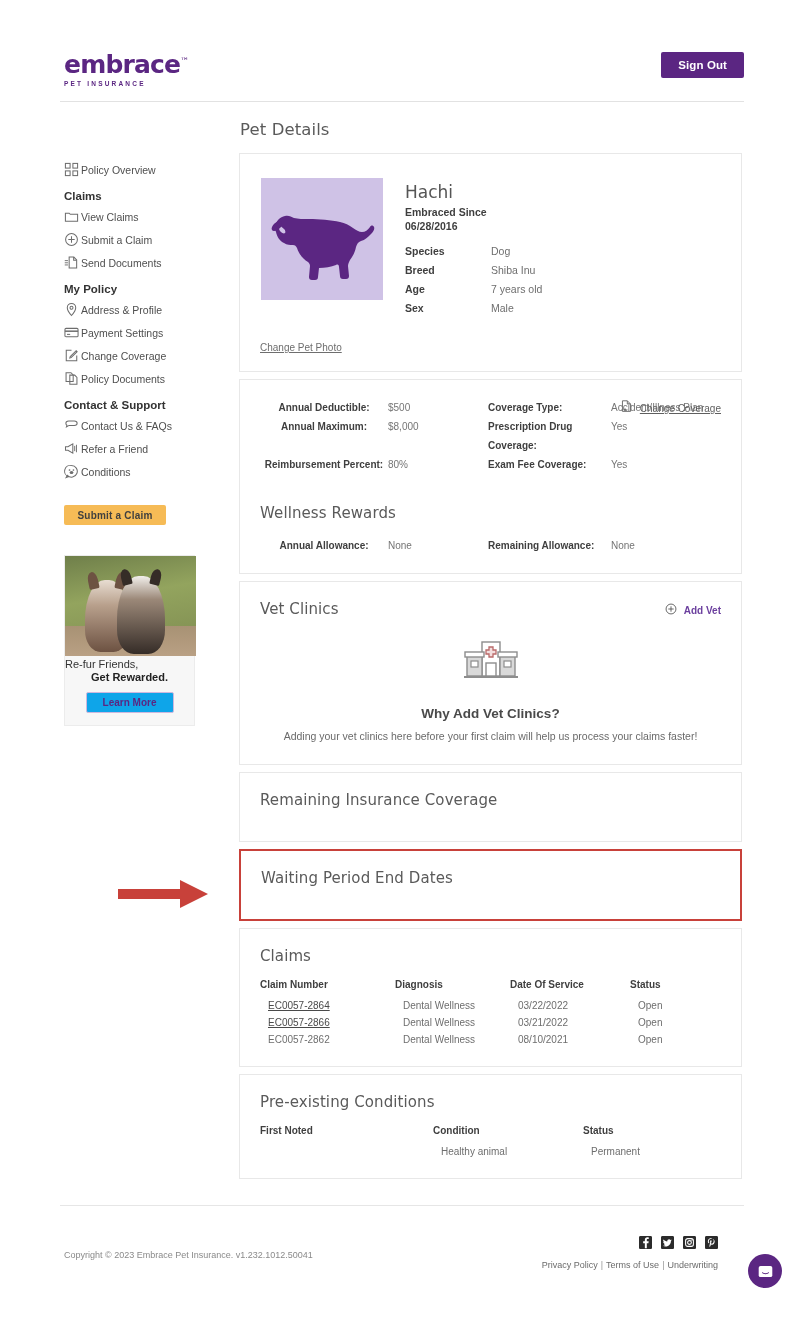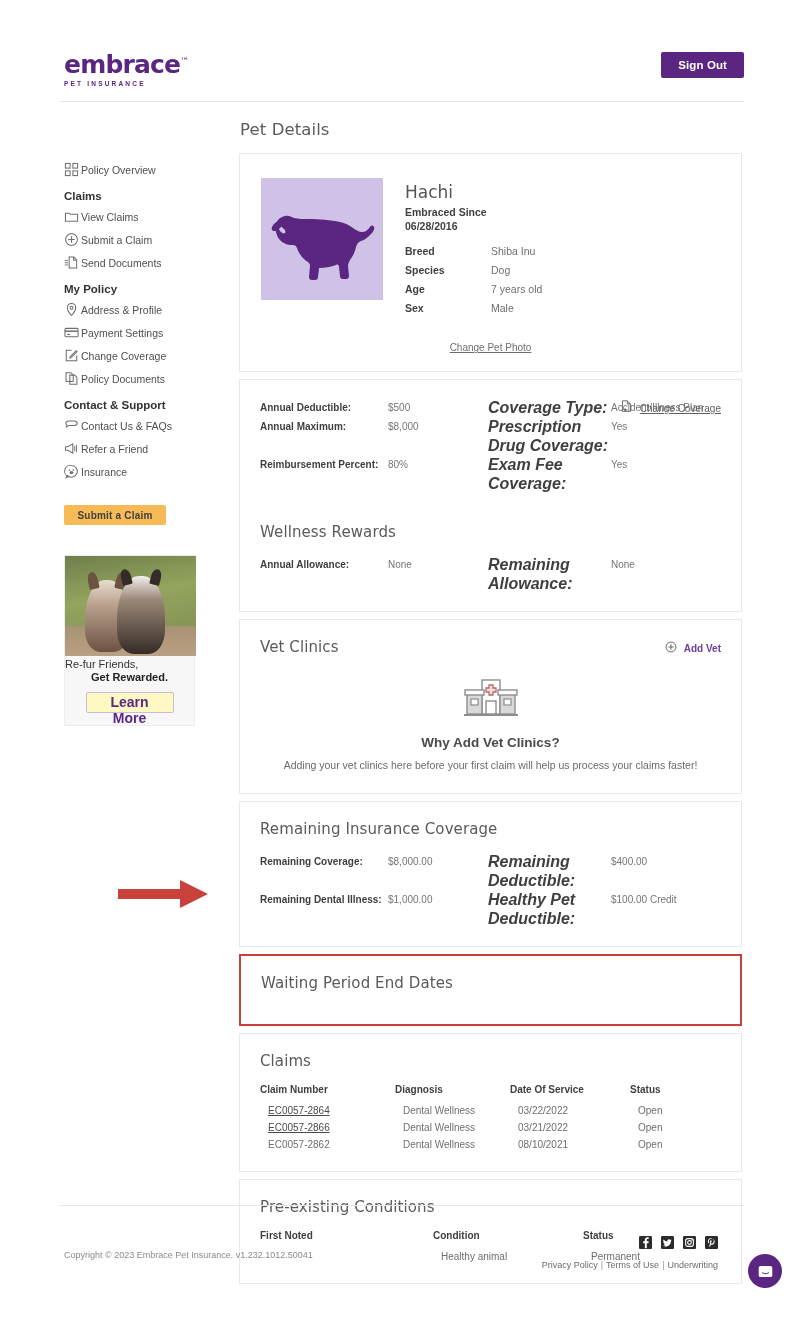--- a/index.html
+++ b/index.html
@@ -94,22 +94,22 @@
   .promo-img .dogB:before, .promo-img .dogB:after{
     content:""; position:absolute; top:-7px; width:10px; height:16px;
     background:#352c27; border-radius:50% 50% 10% 10%;
   }
   .promo-img .dogB:before{ left:4px; transform:rotate(-14deg); }
   .promo-img .dogB:after{ right:4px; transform:rotate(14deg); }
   .promo-t1 { text-align:left; font-size:11px; color:#333; margin-top:2px; }
   .promo-t2 { text-align:center; font-size:11px; font-weight:700; color:#222; margin-top:1px; }
   .promo-btn {
     display:block; margin:9px auto 0; width:88px; height:21px;
-    background:#fef9c3; border:1px solid #cdb8de; border-radius:2px;
-    color:#5b2682; font-size:14px; font-weight:700; cursor:pointer;
+    background:#0ea5e9; border:1px solid #cdb8de; border-radius:2px;
+    color:#5b2682; font-size:10px; font-weight:700; cursor:pointer;
     font-family:"Liberation Sans", sans-serif;
   }
 
   
   .main { position:absolute; left:239px; top:120px; width:503px; }
   .page-title { font-size:16.5px; color:#5a5a5a; font-weight:400; margin:0 0 14px 1px;
                 font-family:"DejaVu Sans", sans-serif; letter-spacing:.1px;}
   .card {
     background:#fff; border:1px solid #e8e8e8; margin-bottom:7px;
     padding:18px 20px;
@@ -128,44 +128,44 @@
     flex:0 0 122px; position:relative;
   }
   .pet-info { padding-top:4px; flex:1; }
   .pet-name { font-family:"DejaVu Sans", sans-serif; font-size:17px; color:#555; margin-bottom:3px; }
   .pet-since { font-size:10.5px; font-weight:700; color:#3f3f3f; line-height:1.35; }
   .pet-attrs { margin-top:9px; }
   .pet-attr { display:flex; font-size:10.5px; line-height:19px; }
   .pet-attr .k { width:86px; font-weight:700; color:#3f3f3f; }
   .pet-attr .v { color:#6e6e6e; }
   .change-photo {
-    text-align:center; margin-top:24px; font-size:10px;
+    margin-top:24px; font-size:10px;
     color:#6e6e6e; text-decoration:underline; cursor:pointer;
   }
 
   
   .kv-grid { display:grid; grid-template-columns:128px 100px 1fr 110px; row-gap:0px; }
-  .kv-grid .k { font-size:10px; font-weight:700; color:#3f3f3f; line-height:19px; }
+  .kv-grid .k { font-size:10px; font-weight:700; color:#3f3f3f; line-height:19px;text-align:center; }
   .kv-grid .v { font-size:10px; color:#757575; line-height:19px; }
-  .kv-grid .k2 { font-size:16px; font-weight:700; color:#3f3f3f; line-height:19px;font-style:italic; }
+  .kv-grid .k2 { font-size:10px; font-weight:700; color:#3f3f3f; line-height:19px; }
 
   .corner-link {
     position:absolute; right:20px; top:19px;
     display:flex; align-items:center; gap:7px; cursor:pointer;
   }
   .corner-link .txt { font-size:10px; text-decoration:underline; }
   .corner-link.gray .txt { color:#5f5f5f; }
   .corner-link.purple .txt { color:#6b3f9e; font-weight:700; text-decoration:none; }
   .rel { position:relative; }
 
   .sub-h2 { margin-top:30px !important; }
 
   
   .vet-empty { text-align:center; padding:4px 0 4px; }
-  .vet-empty .title { font-size:13.5px; font-weight:700; color:#4a4a4a; margin-top:11px; }
+  .vet-empty .title { font-size:13.5px; font-weight:700; color:#4a4a4a; margin-top:20px; }
   .vet-empty .desc { font-size:10.5px; color:#6a6a6a; margin-top:9px; }
 
   
   .wp-row { display:flex; font-size:10px; }
   .wp-row .cell { width:33.3%; }
   .wp-row .k { font-weight:700; color:#3f3f3f; }
   .wp-row .v { color:#757575; }
 
   
   table.tbl { width:100%; border-collapse:collapse; }
@@ -319,21 +319,21 @@
     </div>
     <div class="nav-item">
       <span class="nav-ico">
         <svg width="15" height="15" viewBox="0 0 16 16">
             <path d="M8 1.6A6.2 6.2 0 1 1 3.6 12.2l-1.3 2.2 2.4-.9A6.2 6.2 0 0 1 8 1.6z" fill="none" stroke="#6d6d6d" stroke-width="1.1"></path>
             <ellipse cx="8" cy="9" rx="2" ry="1.6" fill="#6d6d6d"></ellipse>
             <circle cx="5.9" cy="6.4" r=".9" fill="#6d6d6d"></circle>
             <circle cx="10.1" cy="6.4" r=".9" fill="#6d6d6d"></circle>
           </svg>
       </span>
-      <span class="lbl">Insurance</span>
+      <span class="lbl">Conditions</span>
     </div>
 
     <button class="sb-cta">Submit a Claim</button>
 
     <div class="promo">
       <div class="promo-img">
         <div class="ground"></div>
         <div class="dogA"></div>
         <div class="dogB"></div>
       </div>
@@ -356,26 +356,26 @@
           </svg>
         </div>
         <div class="pet-info">
           <div class="pet-name">Hachi</div>
           <div class="pet-since">
             <span>Embraced Since</span><br>
             <span>06/28/2016</span>
           </div>
           <div class="pet-attrs">
             <div class="pet-attr">
+              <span class="k">Species</span>
+              <span class="v">Dog</span>
+            </div>
+            <div class="pet-attr">
               <span class="k">Breed</span>
               <span class="v">Shiba Inu</span>
-            </div>
-            <div class="pet-attr">
-              <span class="k">Species</span>
-              <span class="v">Dog</span>
             </div>
             <div class="pet-attr">
               <span class="k">Age</span>
               <span class="v">7 years old</span>
             </div>
             <div class="pet-attr">
               <span class="k">Sex</span>
               <span class="v">Male</span>
             </div>
           </div>
@@ -447,31 +447,20 @@
             <rect x="1" y="40" width="54" height="2" fill="#8d8d8d"></rect>
           </svg>
         </span>
         <div class="title">Why Add Vet Clinics?</div>
         <div class="desc">Adding your vet clinics here before your first claim will help us process your claims faster!</div>
       </div>
     </div>
 
     <div class="card">
       <h2>Remaining Insurance Coverage</h2>
-      <div class="kv-grid">
-        <div class="k">Remaining Coverage:</div>
-        <div class="v">$8,000.00</div>
-        <div class="k2">Remaining Deductible:</div>
-        <div class="v">$400.00</div>
-
-        <div class="k">Remaining Dental Illness:</div>
-        <div class="v">$1,000.00</div>
-        <div class="k2">Healthy Pet Deductible:</div>
-        <div class="v">$100.00 Credit</div>
-      </div>
     </div>
 
     <div class="card highlight">
       <h2>Waiting Period End Dates</h2>
     </div>
 
     <div class="card">
       <h2>Claims</h2>
       <table class="tbl">
         <thead>

